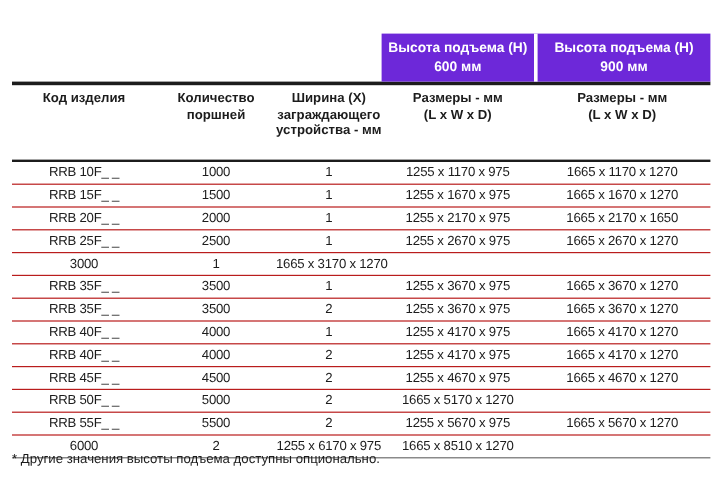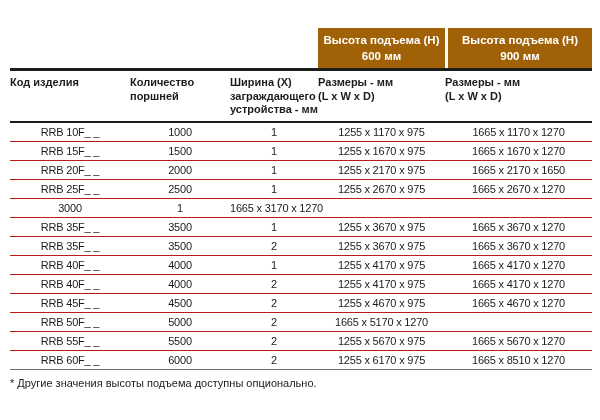--- a/index.html
+++ b/index.html
@@ -41,30 +41,31 @@
     flex-direction: column;
     align-items: center;
     justify-content: center;
     text-align: center;
     font-weight: bold;
     font-size: 11.5px;
     line-height: 16px;
     color: #ffffff;
     box-sizing: border-box;
   }
-  .band-cell.gray { background: #a16207; }
+  .band-cell.gray { background: #6d28d9; }
   .band-cell.gap-left { border-left: 3px solid #ffffff; }
   
   .head-row {
     border-bottom: 2.5px solid #1c1c1c;
     min-height: 45px;
   }
   .head-cell {
     padding-top: 5px;
-    padding-bottom: 4px;
+    padding-bottom: 16px;
+    text-align: center;
     font-weight: bold;
     font-size: 11px;
     line-height: 13.5px;
     box-sizing: border-box;
   }
   
   .data-row {
     border-bottom: 1px solid #b91c1c;
   }
   .data-row:last-child {
@@ -218,21 +219,20 @@
 
   <div class="grid-row data-row">
     <div class="cell">RRB 55F_ _</div>
     <div class="cell">5500</div>
     <div class="cell">2</div>
     <div class="cell">1255 x 5670 x 975</div>
     <div class="cell">1665 x 5670 x 1270</div>
   </div>
 
   <div class="grid-row data-row">
-    <div class="cell">RRB 60F_ _</div>
     <div class="cell">6000</div>
     <div class="cell">2</div>
     <div class="cell">1255 x 6170 x 975</div>
     <div class="cell">1665 x 8510 x 1270</div>
   </div>
 </div>
   </div>
 
   <div class="footnote">* Другие значения высоты подъема доступны опционально.</div>
 </div>

